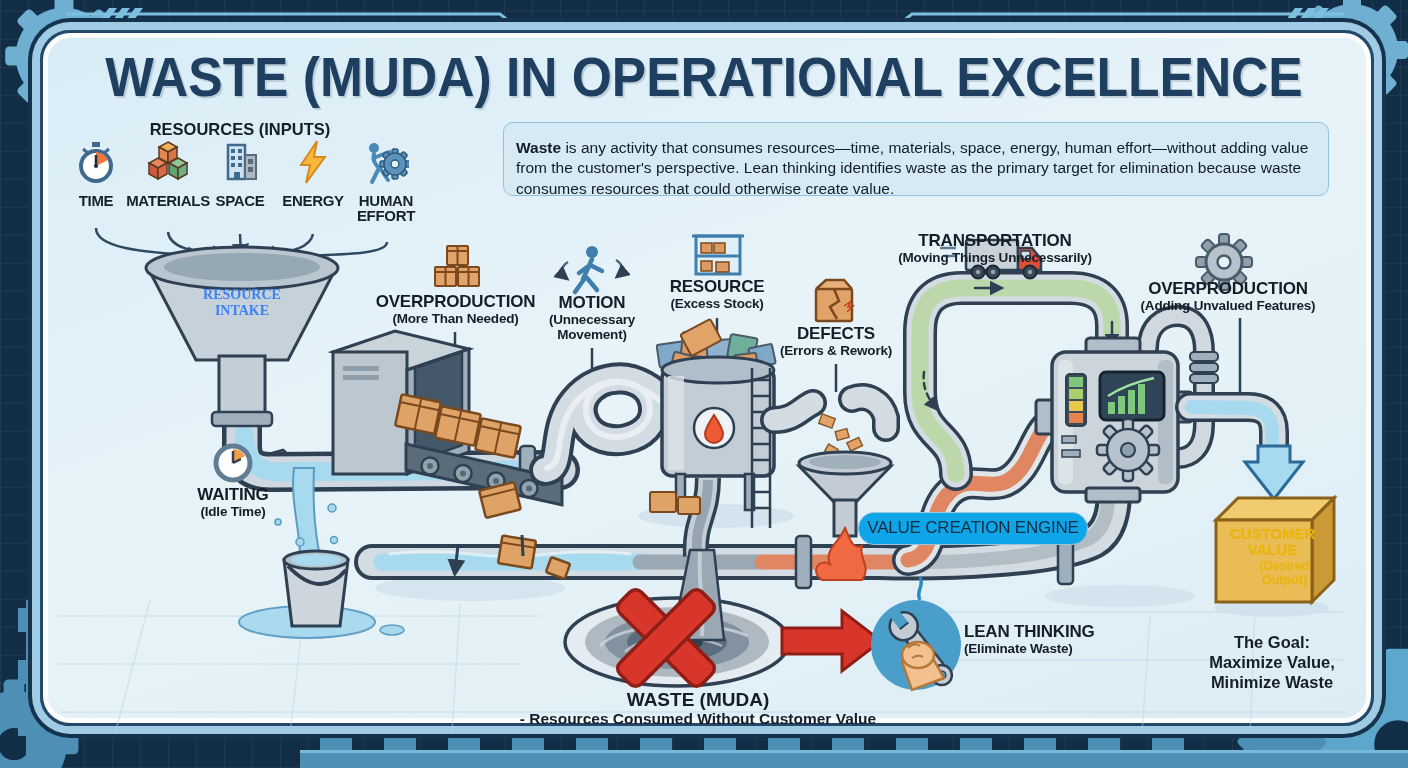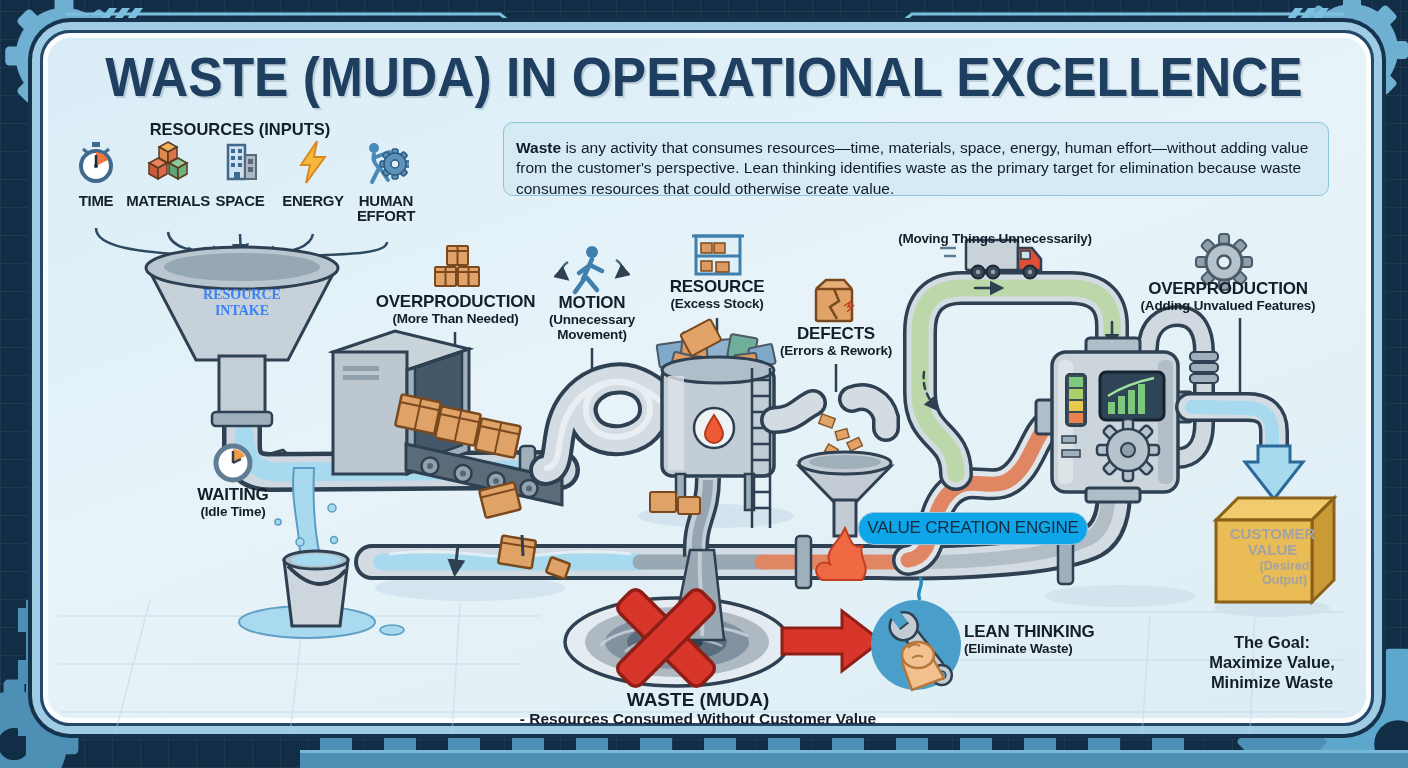--- a/index.html
+++ b/index.html
@@ -40,21 +40,21 @@
   }
   .intro b{font-weight:bold;}
   .res-item{position:absolute;top:139px;z-index:4;text-align:center;}
   .res-item .ric{width:46px;height:46px;margin:0 auto;}
   .res-item .rlb{font-weight:bold;font-size:15px;color:#16212c;line-height:1.02;margin-top:4px;letter-spacing:-.3px;}
   .pill{
     position:absolute;left:858px;top:512px;width:228px;height:31px;z-index:4;
     background:#0ea5e9;border:1.5px solid #9cc3d8;border-radius:16px;
     font-weight:normal;font-size:17px;color:#132c3e;text-align:center;line-height:29px;letter-spacing:-.2px;
   }
-  .cv{position:absolute;left:1219px;top:526px;width:107px;z-index:5;text-align:center;color:#a3a3a3;}
+  .cv{position:absolute;left:1219px;top:526px;width:107px;z-index:5;text-align:center;color:#eab308;}
   .cv .cvn{font-weight:bold;font-size:15px;line-height:1.08;}
   .cv .cvs{font-weight:bold;font-size:12.5px;line-height:1.1;margin-top:2px;margin-left:24px;}
 </style>
 </head>
 <body>
 
 <svg id="frame" viewBox="0 0 1408 768">
   <defs>
     <g id="gear">
       <g>
@@ -598,20 +598,21 @@
 </div>
 <div class="lbl" style="left:652px;top:277px;width:130px;">
   <div class="name">RESOURCE</div>
   <div class="sub">(Excess Stock)</div>
 </div>
 <div class="lbl" style="left:766px;top:324px;width:140px;">
   <div class="name">DEFECTS</div>
   <div class="sub">(Errors &amp; Rework)</div>
 </div>
 <div class="lbl" style="left:880px;top:231px;width:230px;">
+  <div class="name">TRANSPORTATION</div>
   <div class="sub">(Moving Things Unnecessarily)</div>
 </div>
 <div class="lbl" style="left:1128px;top:279px;width:200px;">
   <div class="name">OVERPRODUCTION</div>
   <div class="sub">(Adding Unvalued Features)</div>
 </div>
 
 <div class="pill">VALUE CREATION ENGINE</div>
 
 <div class="cv">

